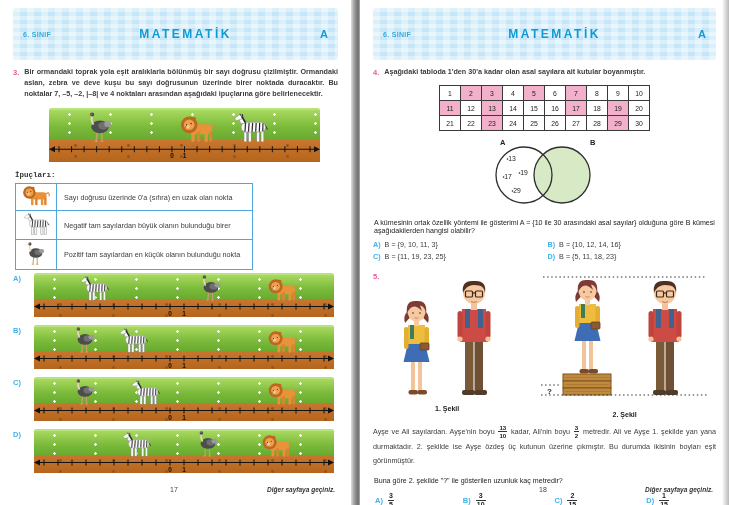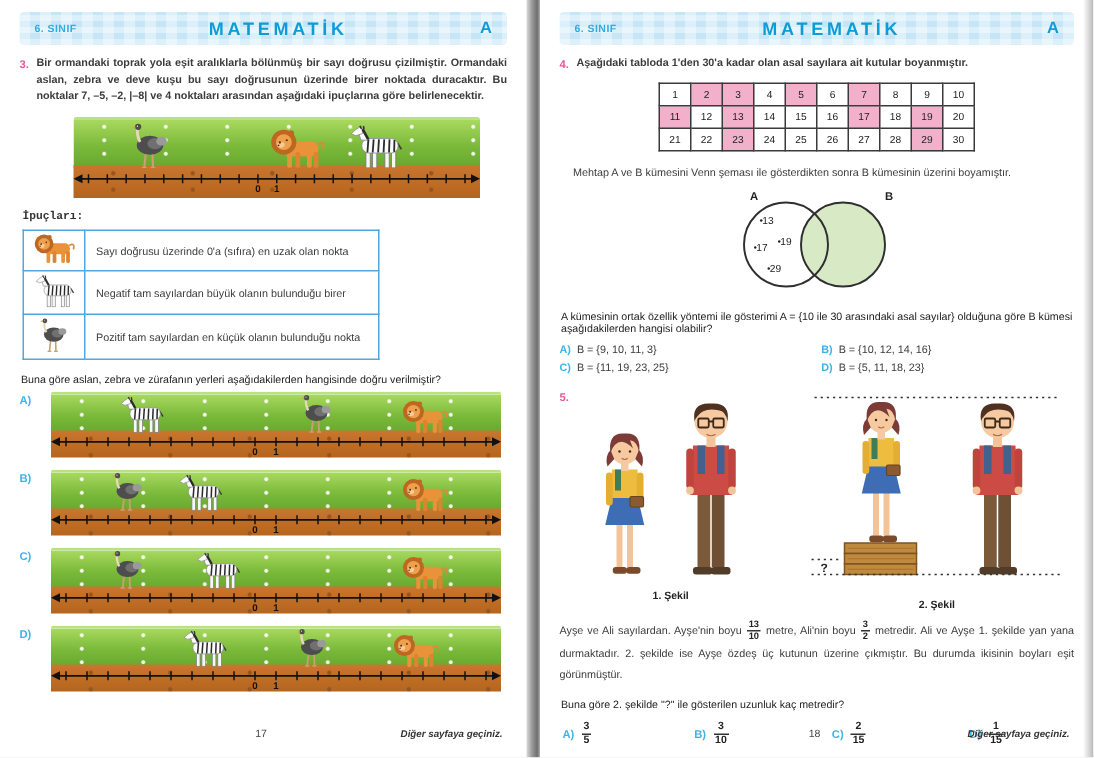--- a/index.html
+++ b/index.html
@@ -9,21 +9,21 @@
   .page.left{left:0;width:351px;}
   .page.right{left:360px;width:369px;}
   .page.right::after{content:'';position:absolute;right:0;top:0;bottom:0;width:7px;
         background:linear-gradient(90deg,rgba(0,0,0,0),#b9b9b9);}
   .spine{position:absolute;left:351px;top:0;width:9px;height:505px;
         background:linear-gradient(90deg,#dcdcdc,#9a9a9a 40%,#6e6e6e 80%,#b0b0b0);}
   .inner{padding:8px 13px 0 13px;}
   .banner{height:22px;border-radius:3px;background-color:#c6e6f7;
         background-image:repeating-linear-gradient(90deg,rgba(255,255,255,.38) 0 7px,rgba(255,255,255,0) 7px 14px),
                          repeating-linear-gradient(0deg,rgba(255,255,255,.38) 0 4px,rgba(255,255,255,0) 4px 8px);
-        display:flex;align-items:center;justify-content:space-between;padding:0 10px;}
+        display:flex;align-items:center;justify-content:space-between;padding:15px 10px;}
   .banner .grade{font-size:7px;font-weight:bold;color:#2fabe1;letter-spacing:.3px;}
   .banner .title{font-size:12px;font-weight:bold;color:#0f9bd7;letter-spacing:2.5px;}
   .banner .booklet{font-size:11px;font-weight:bold;color:#0f9bd7;}
   .qrow{display:flex;gap:5px;margin-top:7px;}
   .qnum{color:#e8589c;font-weight:bold;font-size:7.5px;line-height:1.5;}
   .qtext{font-size:7.2px;line-height:1.5;text-align:justify;margin:0;flex:1;color:#3c3c3c;font-weight:bold;}
   .scene{position:relative;}
   .scene .grass{position:absolute;left:0;right:0;top:0;
         background-image:radial-gradient(circle,rgba(255,255,255,.95) 1px,rgba(255,255,255,0) 1.5px),
                          linear-gradient(#a8d95e,#7ab939 55%,#66a72f);
@@ -227,21 +227,20 @@
     <ellipse cx="19" cy="11" rx="3.2" ry="2.6" fill="#9a9a9a"></ellipse>
     <path d="M6 11.5 Q3.6 7 4.6 2.6" stroke="#e8d7b9" stroke-width="1.7" fill="none"></path>
     <circle cx="4.8" cy="2.3" r="1.9" fill="#4d4d4d"></circle>
     <polygon points="3,1.9 0.9,2.7 3.1,3.4" fill="#e0a13c"></polygon>
     <circle cx="4.4" cy="1.9" r="0.4" fill="#fff"></circle>
                 </svg></td>
      <td>Pozitif tam sayılardan en küçük olanın bulunduğu nokta</td>
             </tr>
           </tbody>
         </table>
-      <p class="qbold">Buna göre aslan, zebra ve zürafanın yerleri aşağıdakilerden hangisinde doğru verilmiştir?</p>
       <div id="q3-options">
           <div class="opt">
             <span class="opt-label">A)</span>
                    <div class="scene scene-opt">
               <div class="grass" style="height:26px"></div>
      <div class="dirt" style="height:18px">
        <svg width="300" height="18">
                   <line x1="3" y1="7.56" x2="297" y2="7.56" stroke="#111" stroke-width="1.1"></line>
            <polygon points="0,7.56 6,4.56 6,10.559999999999999" fill="#111"></polygon>
            <polygon points="300,7.56 294,4.56 294,10.559999999999999" fill="#111"></polygon>
@@ -642,21 +641,20 @@
               <td class="">24</td>
               <td class="">25</td>
               <td class="">26</td>
               <td class="">27</td>
               <td class="">28</td>
               <td class="prime">29</td>
               <td class="">30</td>
             </tr>
           </tbody>
         </table>
-      <p class="midtext">Mehtap A ve B kümesini Venn şeması ile gösterdikten sonra B kümesinin üzerini boyamıştır.</p>
       <div class="venn-wrap" id="venn"><svg width="165" height="76" viewBox="0 0 165 76">
     <circle cx="62" cy="41" r="28" fill="#ffffff"></circle>
     <circle cx="100" cy="41" r="28" fill="#d8e9c6" stroke="#2f2f2f" stroke-width="1.3"></circle>
     <circle cx="62" cy="41" r="28" fill="none" stroke="#2f2f2f" stroke-width="1.3"></circle>
     <text x="38" y="11" font-size="7.5" font-weight="bold" fill="#222">A</text>
     <text x="128" y="11" font-size="7.5" font-weight="bold" fill="#222">B</text>
     <circle cx="45.5" cy="25" r="0.8" fill="#222"></circle>
       <text x="50" y="27" font-size="6.8" fill="#222" text-anchor="middle">13</text>
             <circle cx="41.5" cy="43" r="0.8" fill="#222"></circle>
       <text x="46" y="45" font-size="6.8" fill="#222" text-anchor="middle">17</text>
@@ -783,21 +781,21 @@
    <line x1="2" y1="114" x2="20" y2="114" stroke="#333" stroke-width="1" stroke-dasharray="1.5 2.6"></line>
    <line x1="2" y1="124" x2="168" y2="124" stroke="#333" stroke-width="1" stroke-dasharray="1.5 2.6"></line>
    <text x="8" y="122.5" font-size="8" font-weight="bold" fill="#222">?</text>
               </svg>
      <div class="figcap">2. Şekil</div></div>
           </div>
       </div>
       <p class="fracp" id="q5-text"><span>Ayşe ve Ali sayılardan. Ayşe'nin boyu </span><span class="frac">
             <span class="num">13</span>
             <span class="den">10</span>
-          </span><span> metre, Ali'nin boyu </span><span class="frac">
+          </span><span> kadar, Ali'nin boyu </span><span class="frac">
             <span class="num">3</span>
             <span class="den">2</span>
           </span><span> metredir. Ali ve Ayşe 1. şekilde yan yana durmaktadır. 2. şekilde ise Ayşe özdeş üç kutunun üzerine çıkmıştır. Bu durumda ikisinin boyları eşit görünmüştür.</span></p>
       <p class="qbold">Buna göre 2. şekilde "?" ile gösterilen uzunluk kaç metredir?</p>
       <div class="q5opts" id="q5-options">
           <div class="q5opt">
      <span class="lab">A)</span>
      <span class="frac">
               <span class="num">3</span>
               <span class="den">5</span>

